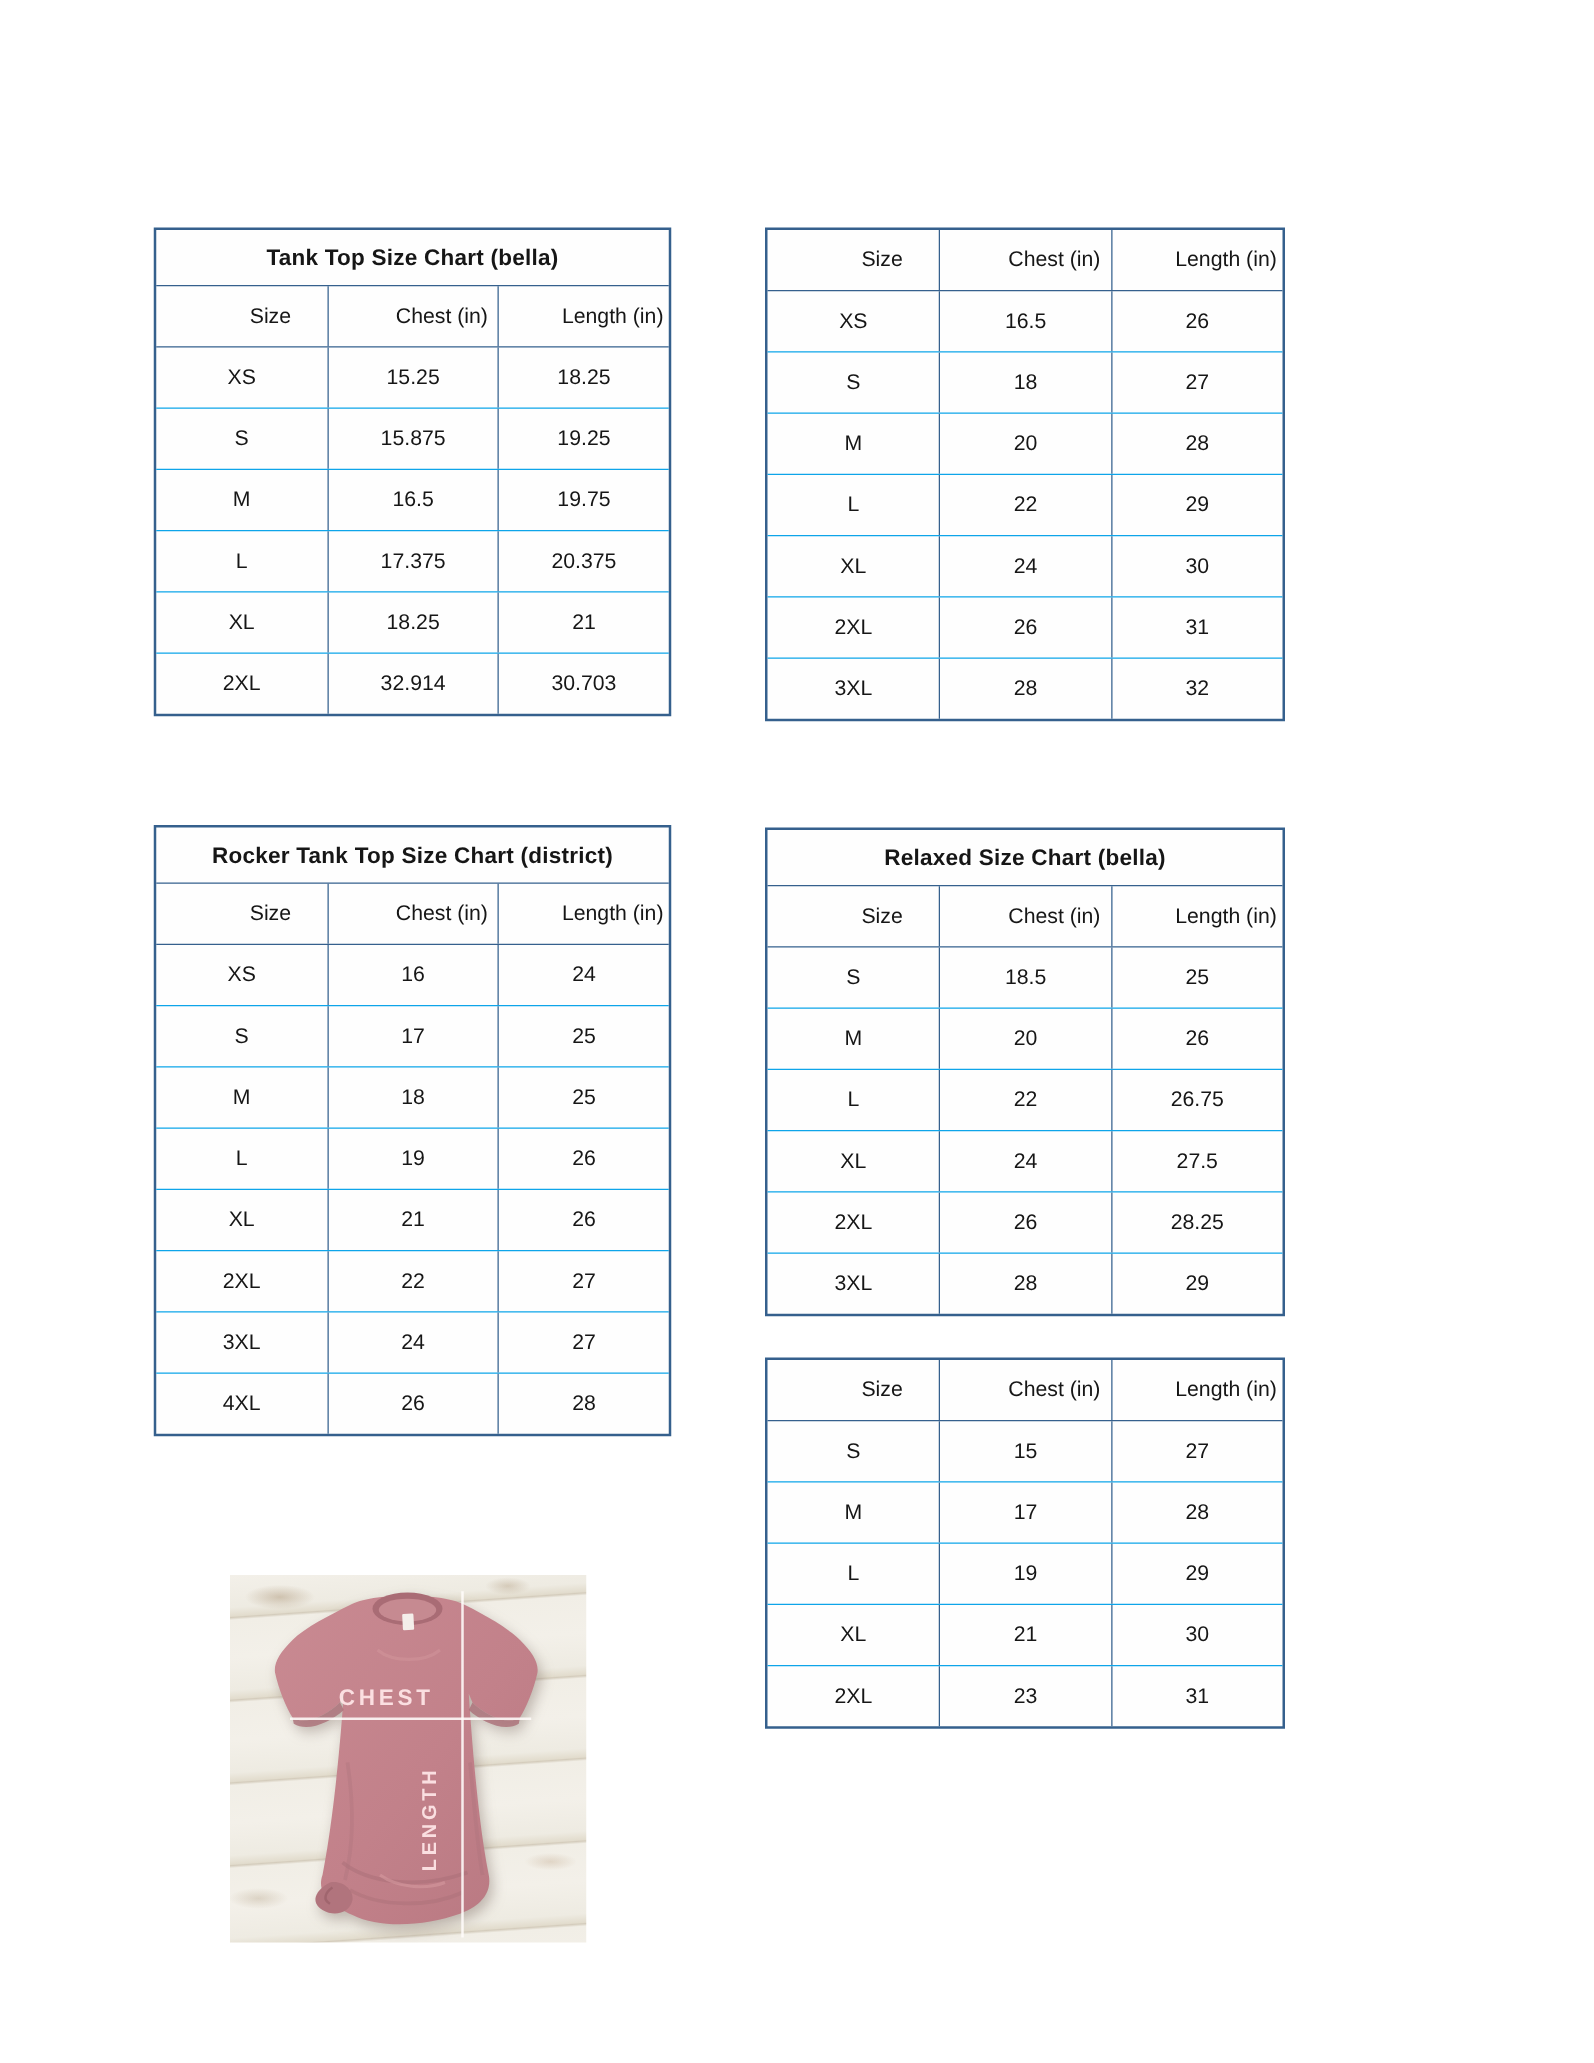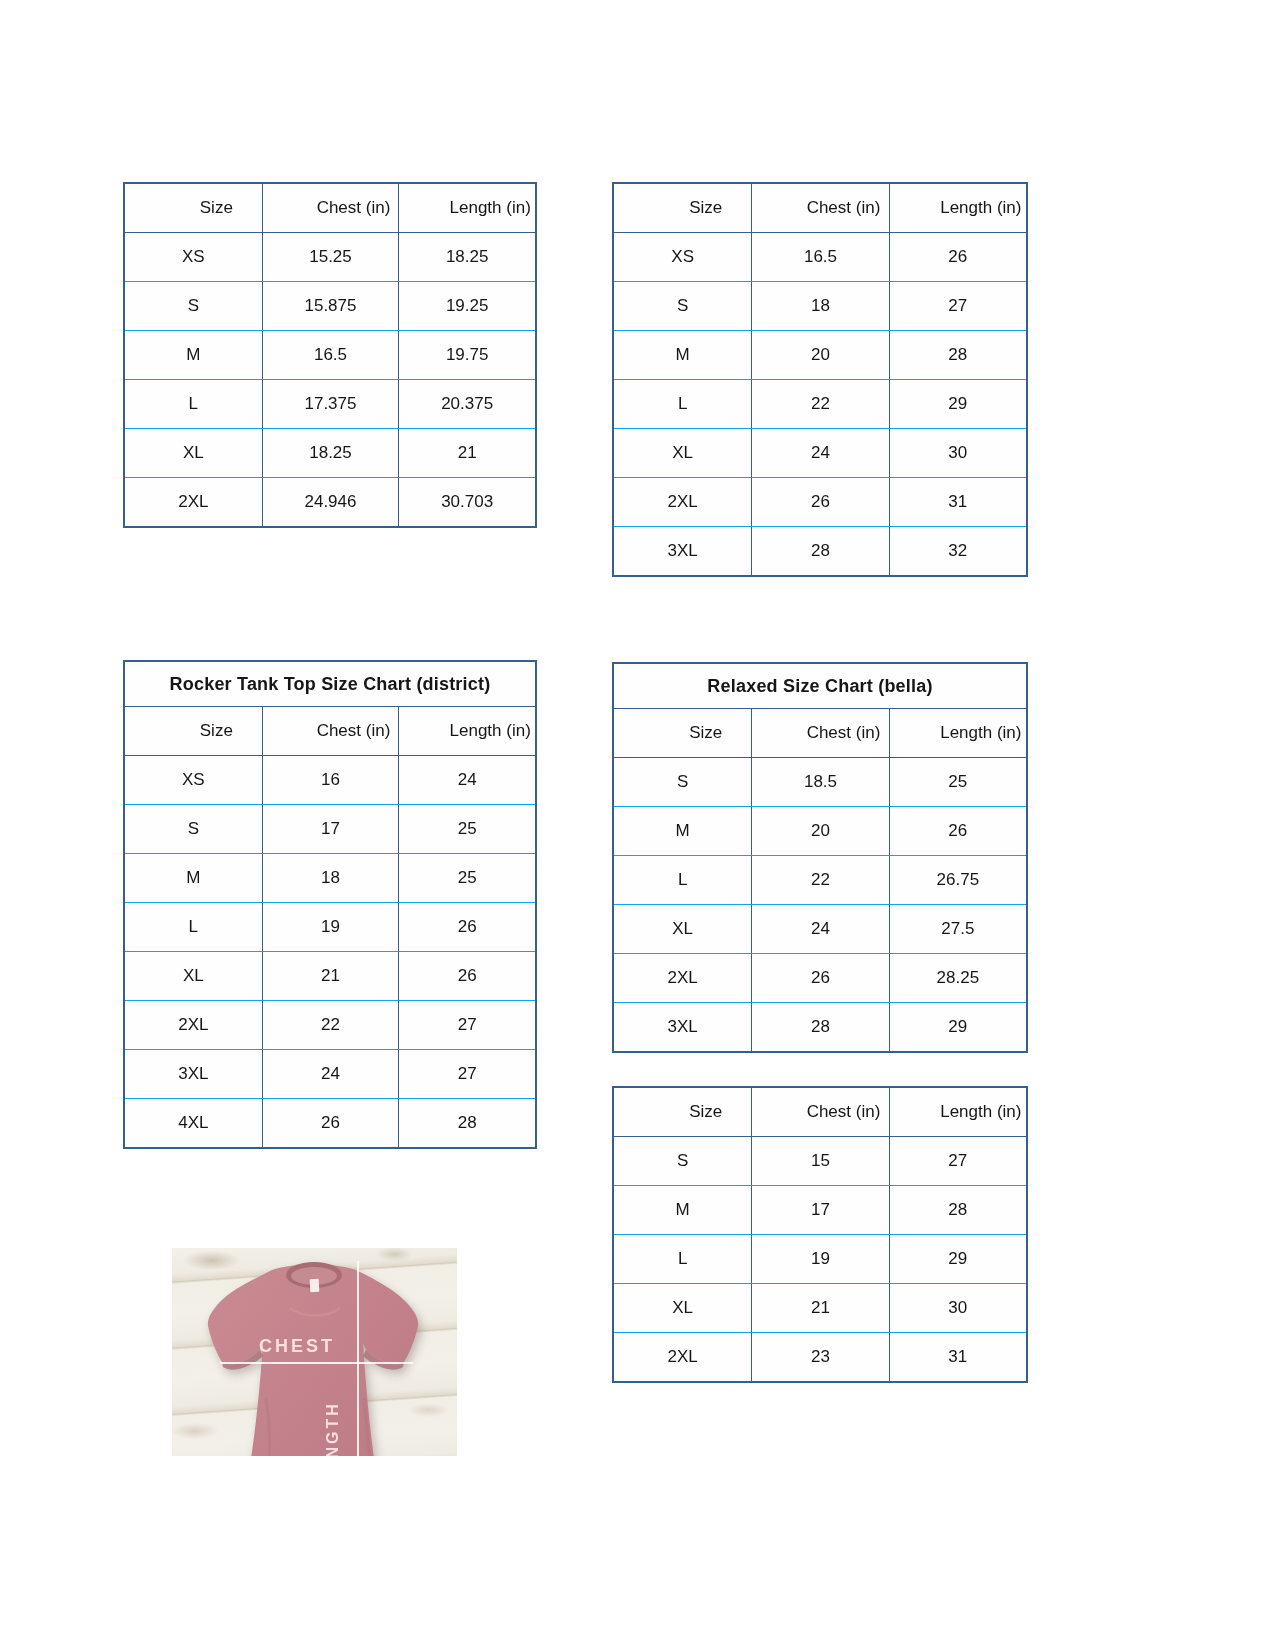--- a/index.html
+++ b/index.html
@@ -32,22 +32,22 @@
   .tcell + .tcell{border-left:1px solid #35608d;}
 
   #t-tank   {left:123px;top:182px;width:414px;}
   #t-vneck  {left:612px;top:182px;width:416px;}
   #t-rocker {left:123px;top:660px;width:414px;}
   #t-relaxed{left:612px;top:662px;width:416px;}
   #t-delta  {left:612px;top:1086px;width:416px;}
 
   
   .shirt-photo{
-    position:absolute;left:172px;top:1248px;width:285px;height:208px;
-    margin:0;overflow:hidden;
+    position:absolute;left:172px;top:1248px;width:285px;height:294px;
+    margin:12px;overflow:hidden;
     background:
       radial-gradient(ellipse 40px 14px at 14% 6%, rgba(146,116,78,.35), transparent 70%),
       radial-gradient(ellipse 26px 10px at 78% 3%, rgba(146,116,78,.28), transparent 70%),
       radial-gradient(ellipse 30px 10px at 90% 78%, rgba(160,120,80,.22), transparent 70%),
       radial-gradient(ellipse 34px 12px at 8% 88%, rgba(150,125,90,.25), transparent 70%),
       repeating-linear-gradient(176deg,
         #f3f0e9 0px, #eeebe2 26px, #e2dccd 33px,
         #d4ccbc 34px, #f1eee6 36px, #f3f0e9 66px);
   }
   .tee-svg{position:absolute;left:0;top:0;filter:drop-shadow(3px 5px 5px rgba(95,75,65,.35));}
@@ -66,20 +66,21 @@
     font-size:16px;font-weight:bold;letter-spacing:3px;
     color:rgba(255,231,232,.92);
   }
 </style>
 </head>
 <body>
 
 <div class="page">
 
   <section class="chart-table" id="t-tank">
+    <div class="tbl-title">Tank Top Size Chart  (bella)</div>
     <div class="tbl-header">
         <div class="hcell">Size</div>
         <div class="hcell">Chest (in)</div>
         <div class="hcell">Length (in)</div>
       </div>
     <div class="tbl-body">
         <div class="trow">
           <div class="tcell">XS</div>
           <div class="tcell">15.25</div>
           <div class="tcell">18.25</div>
@@ -99,21 +100,21 @@
           <div class="tcell">17.375</div>
           <div class="tcell">20.375</div>
         </div>
         <div class="trow">
           <div class="tcell">XL</div>
           <div class="tcell">18.25</div>
           <div class="tcell">21</div>
         </div>
         <div class="trow">
           <div class="tcell">2XL</div>
-          <div class="tcell">24.946</div>
+          <div class="tcell">32.914</div>
           <div class="tcell">30.703</div>
         </div>
       </div>
   </section>
 
   <section class="chart-table" id="t-vneck">
     <div class="tbl-header">
         <div class="hcell">Size</div>
         <div class="hcell">Chest (in)</div>
         <div class="hcell">Length (in)</div>

